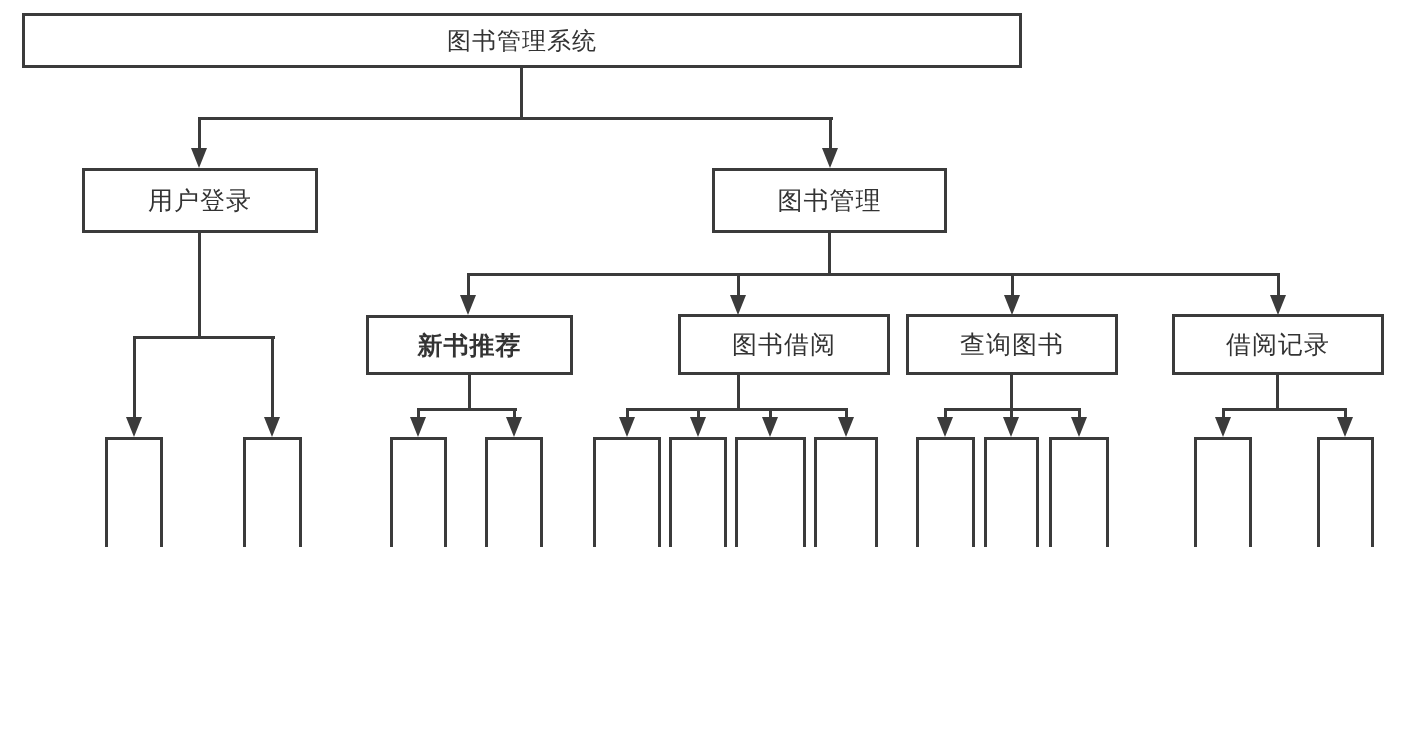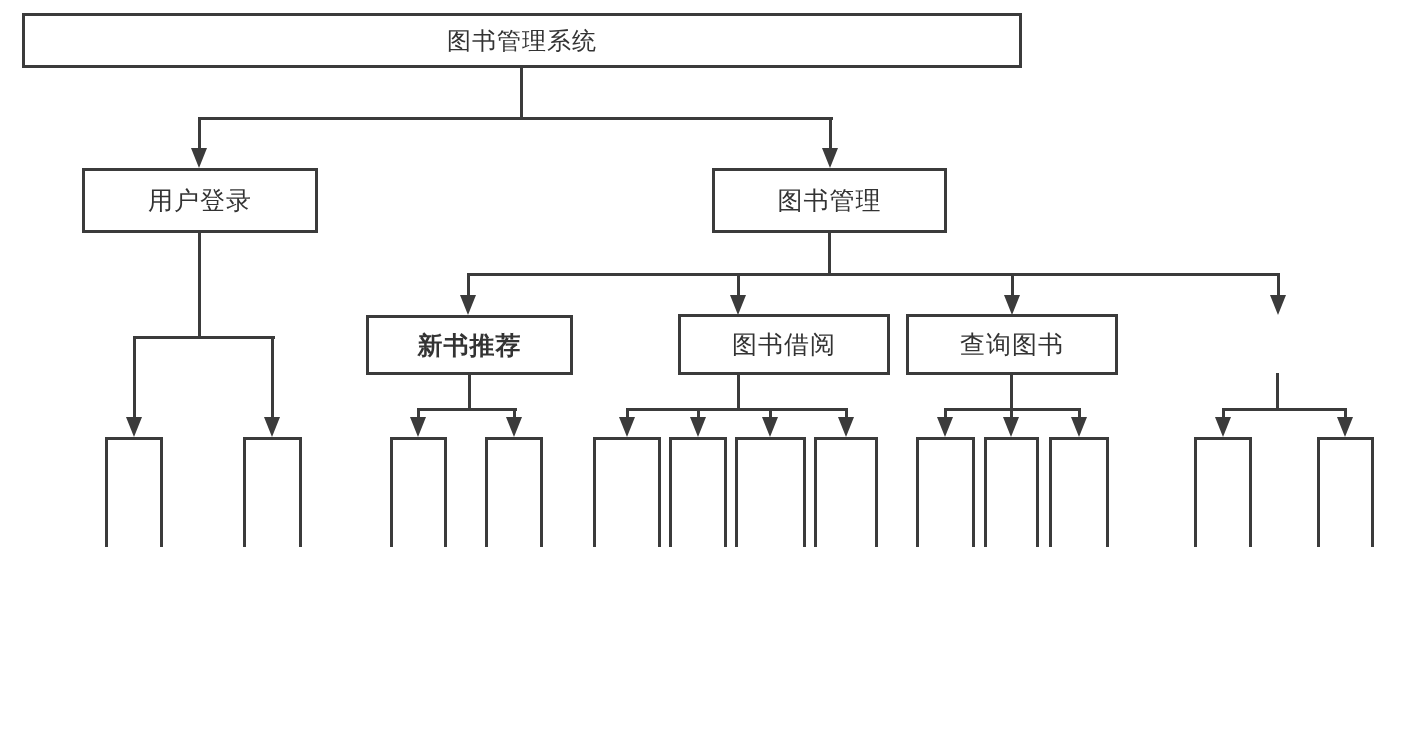--- a/index.html
+++ b/index.html
@@ -124,20 +124,21 @@
   <div class="arrow" style="left:1337px;top:417px;"></div>
 
   <div class="node" style="left:22px;top:13px;width:1000px;height:55px;font-size:24px;">图书管理系统</div>
 
   <div class="node" style="left:82px;top:168px;width:236px;height:65px;">用户登录</div>
   <div class="node" style="left:712px;top:168px;width:235px;height:65px;">图书管理</div>
 
   <div class="node" style="left:366px;top:315px;width:207px;height:60px;font-weight:bold;">新书推荐</div>
   <div class="node" style="left:632px;top:314px;width:212px;height:61px;margin-left:46px;">图书借阅</div>
   <div class="node" style="left:906px;top:314px;width:212px;height:61px;">查询图书</div>
+  <div class="node" style="left:1172px;top:314px;width:212px;height:61px;">借阅记录</div>
 
   <div class="leaf" style="left:105px;width:58px;">
     <span>用户登录</span>
   </div>
   <div class="leaf" style="left:243px;width:59px;">
     <span>注销登录</span>
   </div>
 
   <div class="leaf" style="left:390px;width:57px;">
     <span>查询图书</span>

